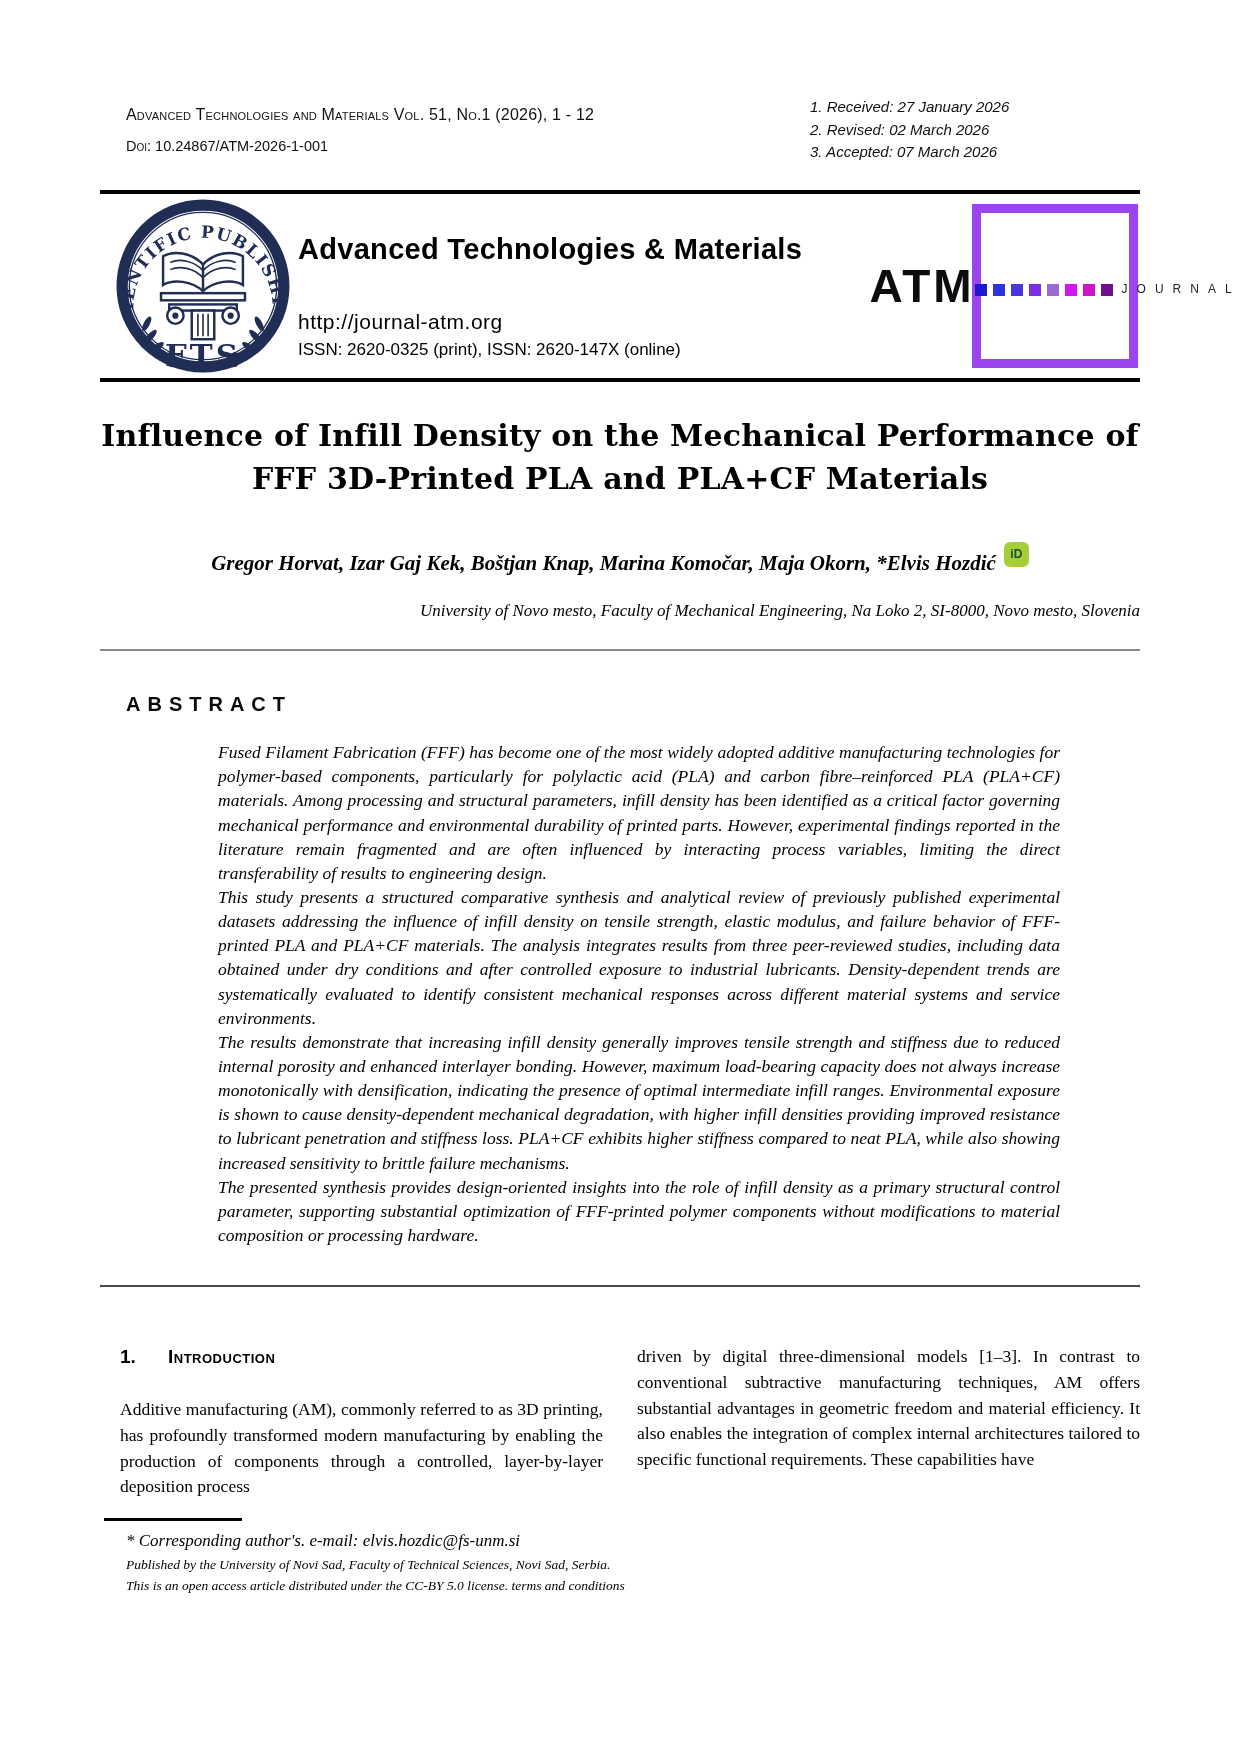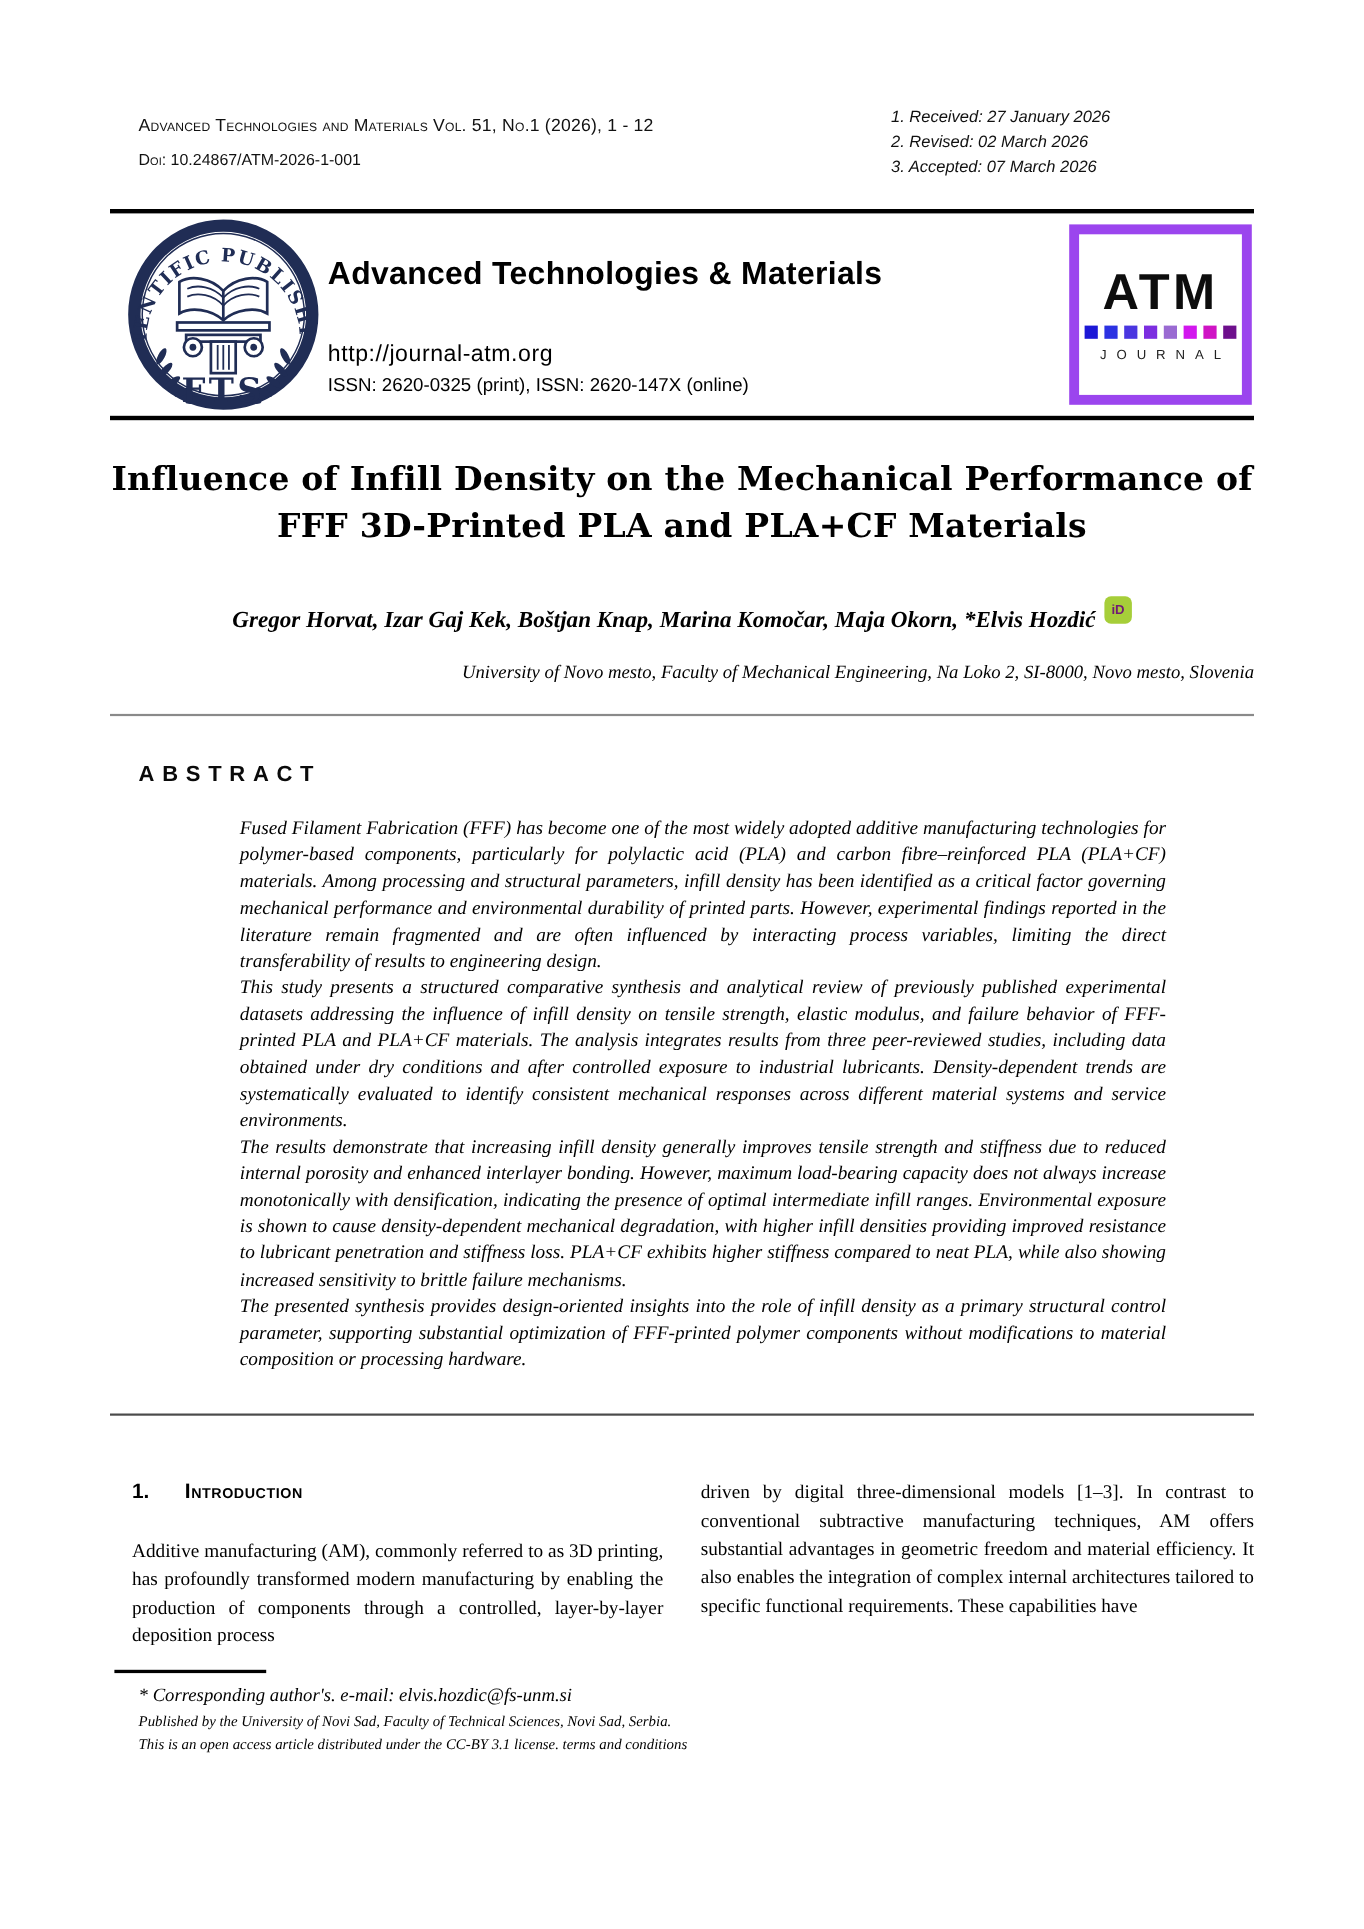--- a/index.html
+++ b/index.html
@@ -28,21 +28,21 @@
   .rule-thick.first { margin-top:26px; }
   
   .masthead { display:flex; align-items:center; justify-content:space-between; height:184px; }
   .seal { width:174px; height:174px; margin-left:16px; flex:0 0 auto; }
   .masthead-center { flex:1; font-family:Liberation Sans, sans-serif; padding:0 8px;margin-top:22px; }
   .masthead-title { font-size:29px; font-weight:bold; letter-spacing:.3px; }
   .masthead-url { font-size:21px; margin-top:44px; letter-spacing:.5px; }
   .masthead-issn { font-size:17px; margin-top:6px; }
   .atm-box {
     width:166px; height:164px; border:9px solid #9b45ee; background:#fff;
-    display:flex; flex-direction:column; align-items:center; justify-content:center;
+    display:flex; flex-direction:row; align-items:center; justify-content:center;
     flex:0 0 auto; margin-right:2px;
   }
   .atm-acronym {
     font-family:"Liberation Sans", sans-serif; font-weight:bold;
     font-size:46px; letter-spacing:3px; color:#0d0d0d; line-height:1;
   }
   .atm-squares { display:flex; gap:6px; margin-top:8px; }
   .atm-squares .sq { width:12px; height:12px; }
   .atm-sub {
     font-family:"Liberation Sans", sans-serif; font-size:12px;
@@ -50,21 +50,21 @@
   }
   
   .article-title {
     margin-top:32px; text-align:center;
     font-family:"DejaVu Serif", serif; font-weight:bold;
     font-size:30px; line-height:1.45; letter-spacing:.2px;
   }
   .authors-line { margin-top:50px; text-align:center; font-size:21px; font-weight:bold; font-style:italic; }
   .orcid-icon {
     display:inline-block; width:25px; height:25px; border-radius:6px;
-    background:#A6CE39; color:#701a75; font-family:"Liberation Sans", sans-serif;
+    background:#A6CE39; color:#14532d; font-family:"Liberation Sans", sans-serif;
     font-style:normal; font-weight:bold; font-size:12px; line-height:25px;
     text-align:center; vertical-align:middle; position:relative; top:-10px; margin-left:8px;
   }
   .affiliation { margin-top:24px; text-align:right; font-style:italic; font-size:17px; }
   .rule-thin { height:2px; background:#8a8a8a; width:100%; margin-top:28px; }
   
   .abstract-heading {
     margin-top:42px; padding-left:26px;
     font-family:"Liberation Sans", sans-serif; font-weight:bold;
     font-size:20px; letter-spacing:7px; color:#0a0a0a;
@@ -216,17 +216,17 @@
     <div class="intro-col right">
       <p>driven by digital three-dimensional models [1–3]. In contrast to conventional subtractive manufacturing techniques, AM offers substantial advantages in geometric freedom and material efficiency. It also enables the integration of complex internal architectures tailored to specific functional requirements. These capabilities have</p>
     </div>
   </div>
 
   <div class="footnote">
     <div class="footnote-rule"></div>
     <div class="footnote-line1">* Corresponding author's. e-mail: elvis.hozdic@fs-unm.si</div>
     <div class="footnote-small">
       <div>Published by the University of Novi Sad, Faculty of Technical Sciences, Novi Sad, Serbia.</div>
-      <div>This is an open access article distributed under the CC-BY 3.1 license. terms and conditions</div>
+      <div>This is an open access article distributed under the CC-BY 5.0 license. terms and conditions</div>
     </div>
   </div>
 
 </div>
 
 </body></html>

